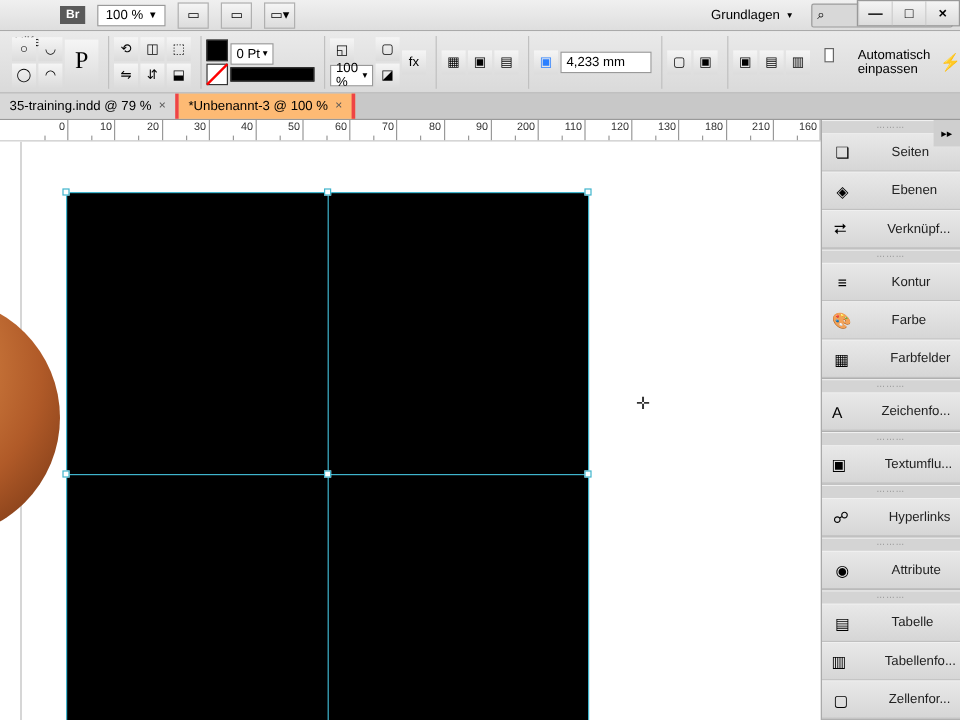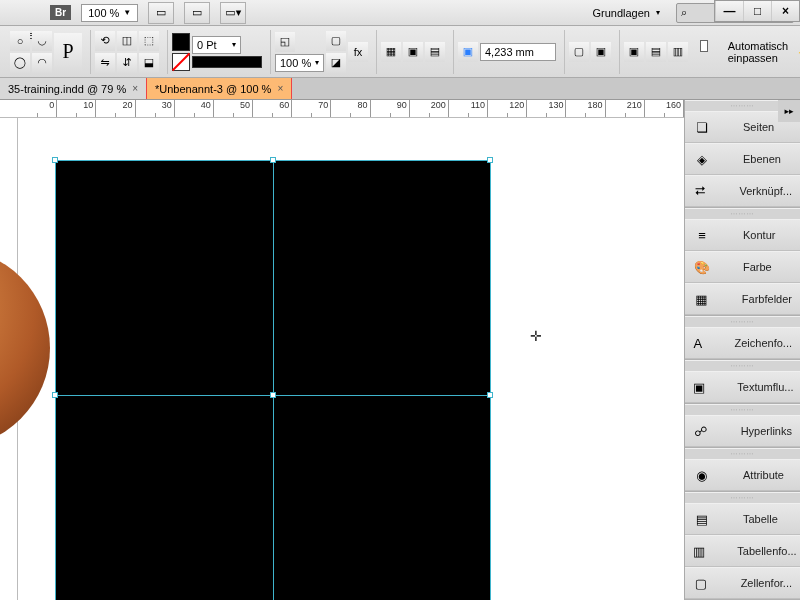--- a/index.html
+++ b/index.html
@@ -16,32 +16,32 @@
 .search-box { width: 118px; height: 20px; background: #d8d8d8; border: 1px solid #9a9a9a; display: flex; align-items: center; padding: 0 4px; border-radius: 2px; }
 .win-controls { position: absolute; top: 0; right: 0; display: flex; border: 1px solid #999; background: linear-gradient(#f5f5f5,#dcdcdc); }
 .win-btn { width: 28px; height: 20px; display: flex; align-items: center; justify-content: center; border-left: 1px solid #ccc; font-size: 12px; font-weight: bold; }
 
 
 .ctrl-bar { height: 52px; background: linear-gradient(#eaeaea,#dadada); border-bottom: 1px solid #aaa; display: flex; align-items: center; padding: 4px 6px; gap: 4px; }
 .tool-group { display: flex; gap: 2px; align-items: center; padding: 0 4px; border-left: 1px solid #c0c0c0; height: 44px; }
 .tool-group:first-child { border-left: none; }
 .tool-col { display: flex; flex-direction: column; gap: 2px; }
 .tool-icon { width: 20px; height: 20px; display: flex; align-items: center; justify-content: center; background: linear-gradient(#f5f5f5,#dcdcdc); }
-.num-input { width: 49px; height: 18px; border: 1px solid #999; background: #fff; padding: 0 4px; display: flex; align-items: center; justify-content: space-between; }
+.num-input { width: 36px; height: 18px; border: 1px solid #999; background: #fff; padding: 0 4px; display: flex; align-items: center; justify-content: space-between; }
 .swatch-black { width: 18px; height: 18px; background: #000; border: 1px solid #333; }
 .swatch-none { width: 18px; height: 18px; background: #fff; border: 1px solid #333; position: relative; }
 .swatch-none::after { content: ''; position: absolute; width: 24px; border-top: 2px solid red; top: 7px; left: -4px; transform: rotate(-45deg); }
 .long-swatch { width: 70px; height: 12px; background: #000; border: 1px solid #333; }
 .chk { width: 12px; height: 12px; border: 1px solid #666; background: #fff; display: inline-block; vertical-align: middle; }
 .auto-fit { display: flex; gap: 20px; margin-left: 4px; }
 .bolt { margin-left: auto; width: 20px; font-size: 14px; }
 
 
 .tabbar { height: 22px; background: #c8c8c8; border-bottom: 1px solid #999; display: flex; }
-.tab { padding: 3px 8px; background: #d8d8d8; border-right: 1px solid #ef4444; display: flex; align-items: center; gap: 6px; }
+.tab { padding: 3px 8px; background: #d8d8d8; border-right: 3px solid #ef4444; display: flex; align-items: center; gap: 6px; }
 .tab.active { background: #fdba74; }
 .tab-close { font-size: 10px; color: #555; }
 
 
 .ruler-h { height: 18px; background: #fff; border-bottom: 1px solid #bbb; position: relative; margin-right: 116px; overflow: hidden; }
 .ruler-h .ticks { position: absolute; left: 18px; right: 0; top: 0; bottom: 0; display: flex; }
 .tick { width: 40px; position: relative; font-size: 9px; border-right: 1px solid #999; text-align: right; padding-right: 2px; color: #333; }
 .tick::before { content: ''; position: absolute; bottom: 0; left: 50%; height: 4px; border-left: 1px solid #999; }
 
 

